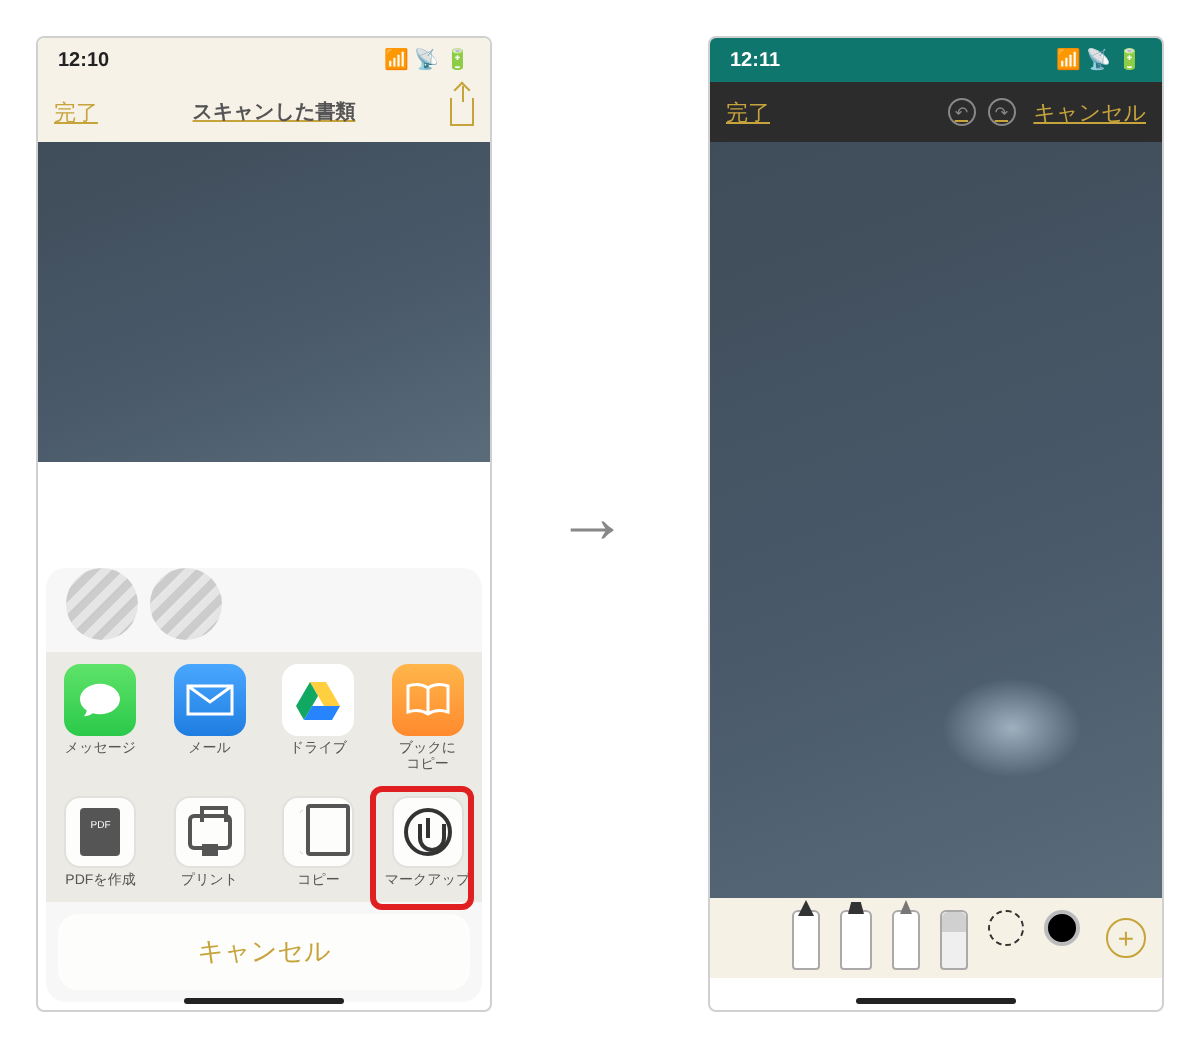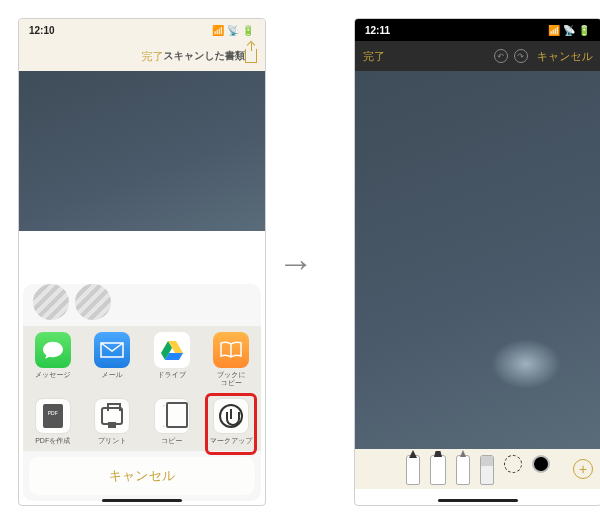--- a/index.html
+++ b/index.html
@@ -1,25 +1,25 @@
 <!DOCTYPE html>
 <html><head>
 <meta charset="utf-8">
 <style>
   * { margin:0; padding:0; box-sizing:border-box; font-family:-apple-system,"Hiragino Sans",sans-serif; }
   body { background:#fff; width:600px; height:519px; position:relative; }
-  .phone { position:absolute; width:248px; background:#fff; border:1px solid #d0d0d0; border-radius:4px; overflow:hidden; }
+  .phone { position:absolute; width:228px; background:#fff; border:1px solid #d0d0d0; border-radius:4px; overflow:hidden; }
   .phone-left { left:18px; top:18px; height:488px; }
   .phone-right{ left:354px; top:18px; height:488px; }
   .arrow { position:absolute; left:278px; top:238px; font-size:36px; color:#888; font-weight:bold; }
   .statusbar { height:22px; display:flex; justify-content:space-between; align-items:center; padding:0 10px; font-size:10px; font-weight:600; }
   .sb-light { background:#f7f2e7; color:#222; }
-  .sb-dark  { background:#000000; color:#fff; }
+  .sb-dark  { background:#0f766e; color:#fff; }
   .si { display:flex; gap:3px; align-items:center; }
-  .navbar { height:30px; display:flex; justify-content:flex-end; align-items:center; padding:0 8px; font-size:11px; }
+  .navbar { height:30px; display:flex; justify-content:space-between; align-items:center; padding:0 8px; font-size:11px;text-decoration:underline; }
   .nav-light { background:#f7f2e7; color:#c6a43b; }
   .nav-dark  { background:#2c2c2c; color:#c6a43b; }
   .nav-title { font-weight:600; font-size:10px; }
   .nav-light .nav-title { color:#555; }
   .nav-dark .nav-spacer { flex:1; }
   .share-icon { width:12px; height:14px; border:1px solid #c6a43b; border-top:none; position:relative; }
   .share-icon::before { content:""; position:absolute; left:5px; top:-6px; width:1px; height:8px; background:#c6a43b; }
   .share-icon::after { content:""; position:absolute; left:2px; top:-7px; width:5px; height:5px; border-left:1px solid #c6a43b; border-top:1px solid #c6a43b; transform:rotate(45deg); }
   .undo,.redo{ width:14px;height:14px;border:1px solid #888;border-radius:50%;display:inline-flex;align-items:center;justify-content:center;font-size:8px;color:#888;margin:0 3px;}
   .docarea { background:linear-gradient(160deg,#3f4c59 0%,#4a5a6a 60%,#5a6b7a 100%); position:relative; }

